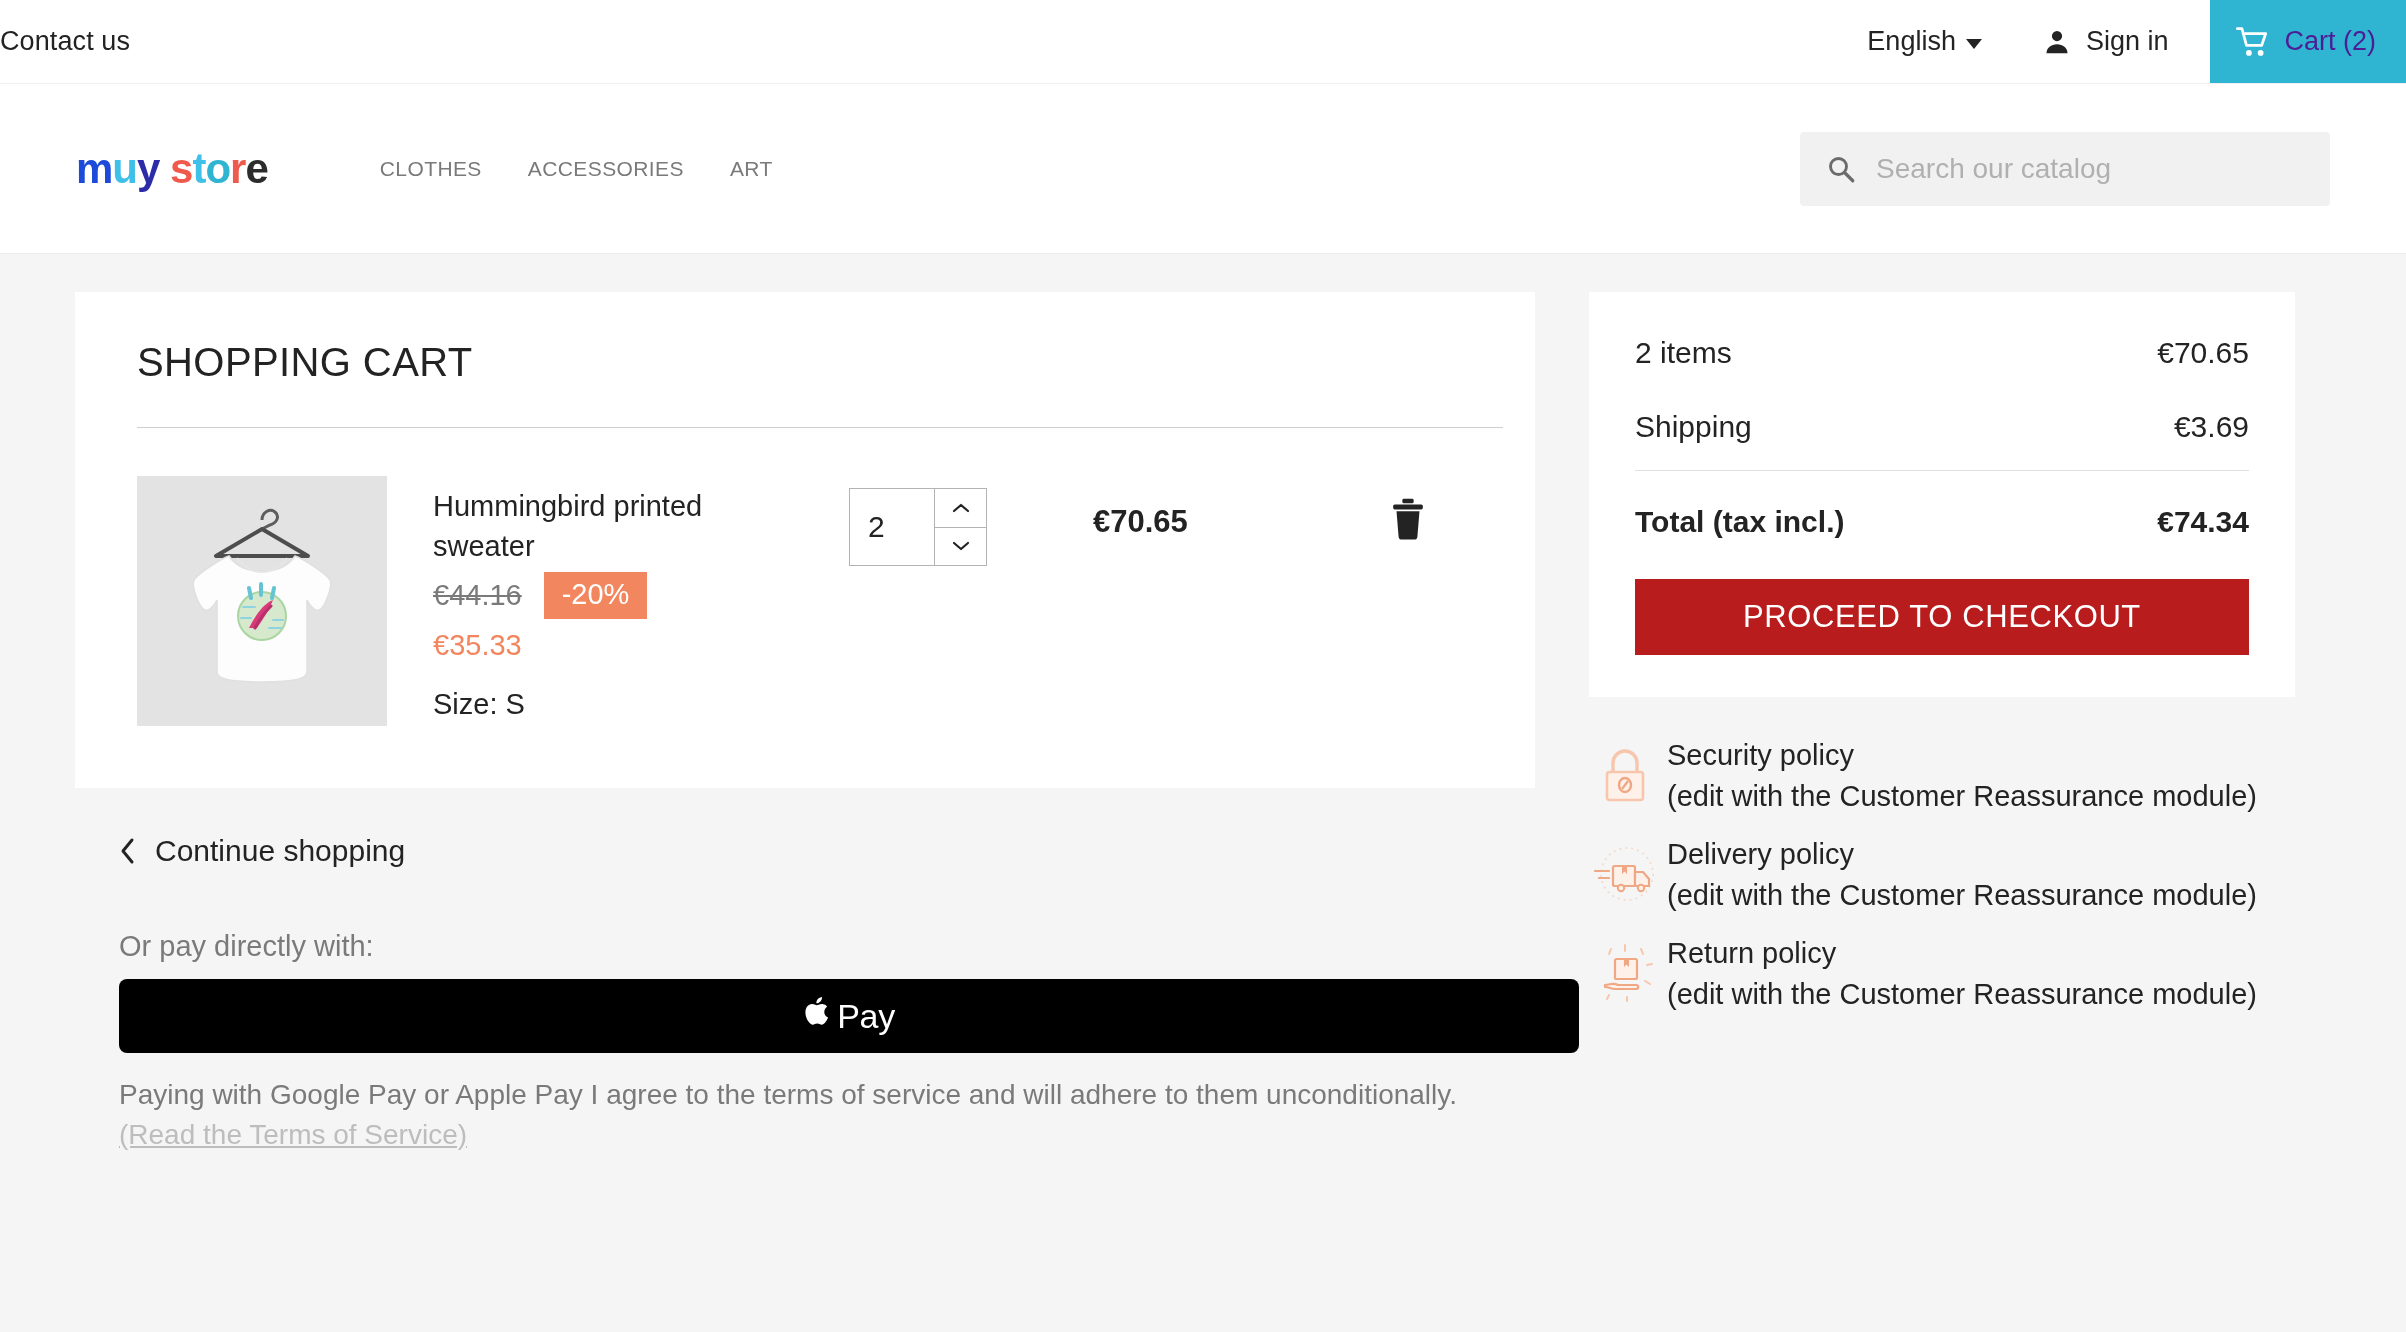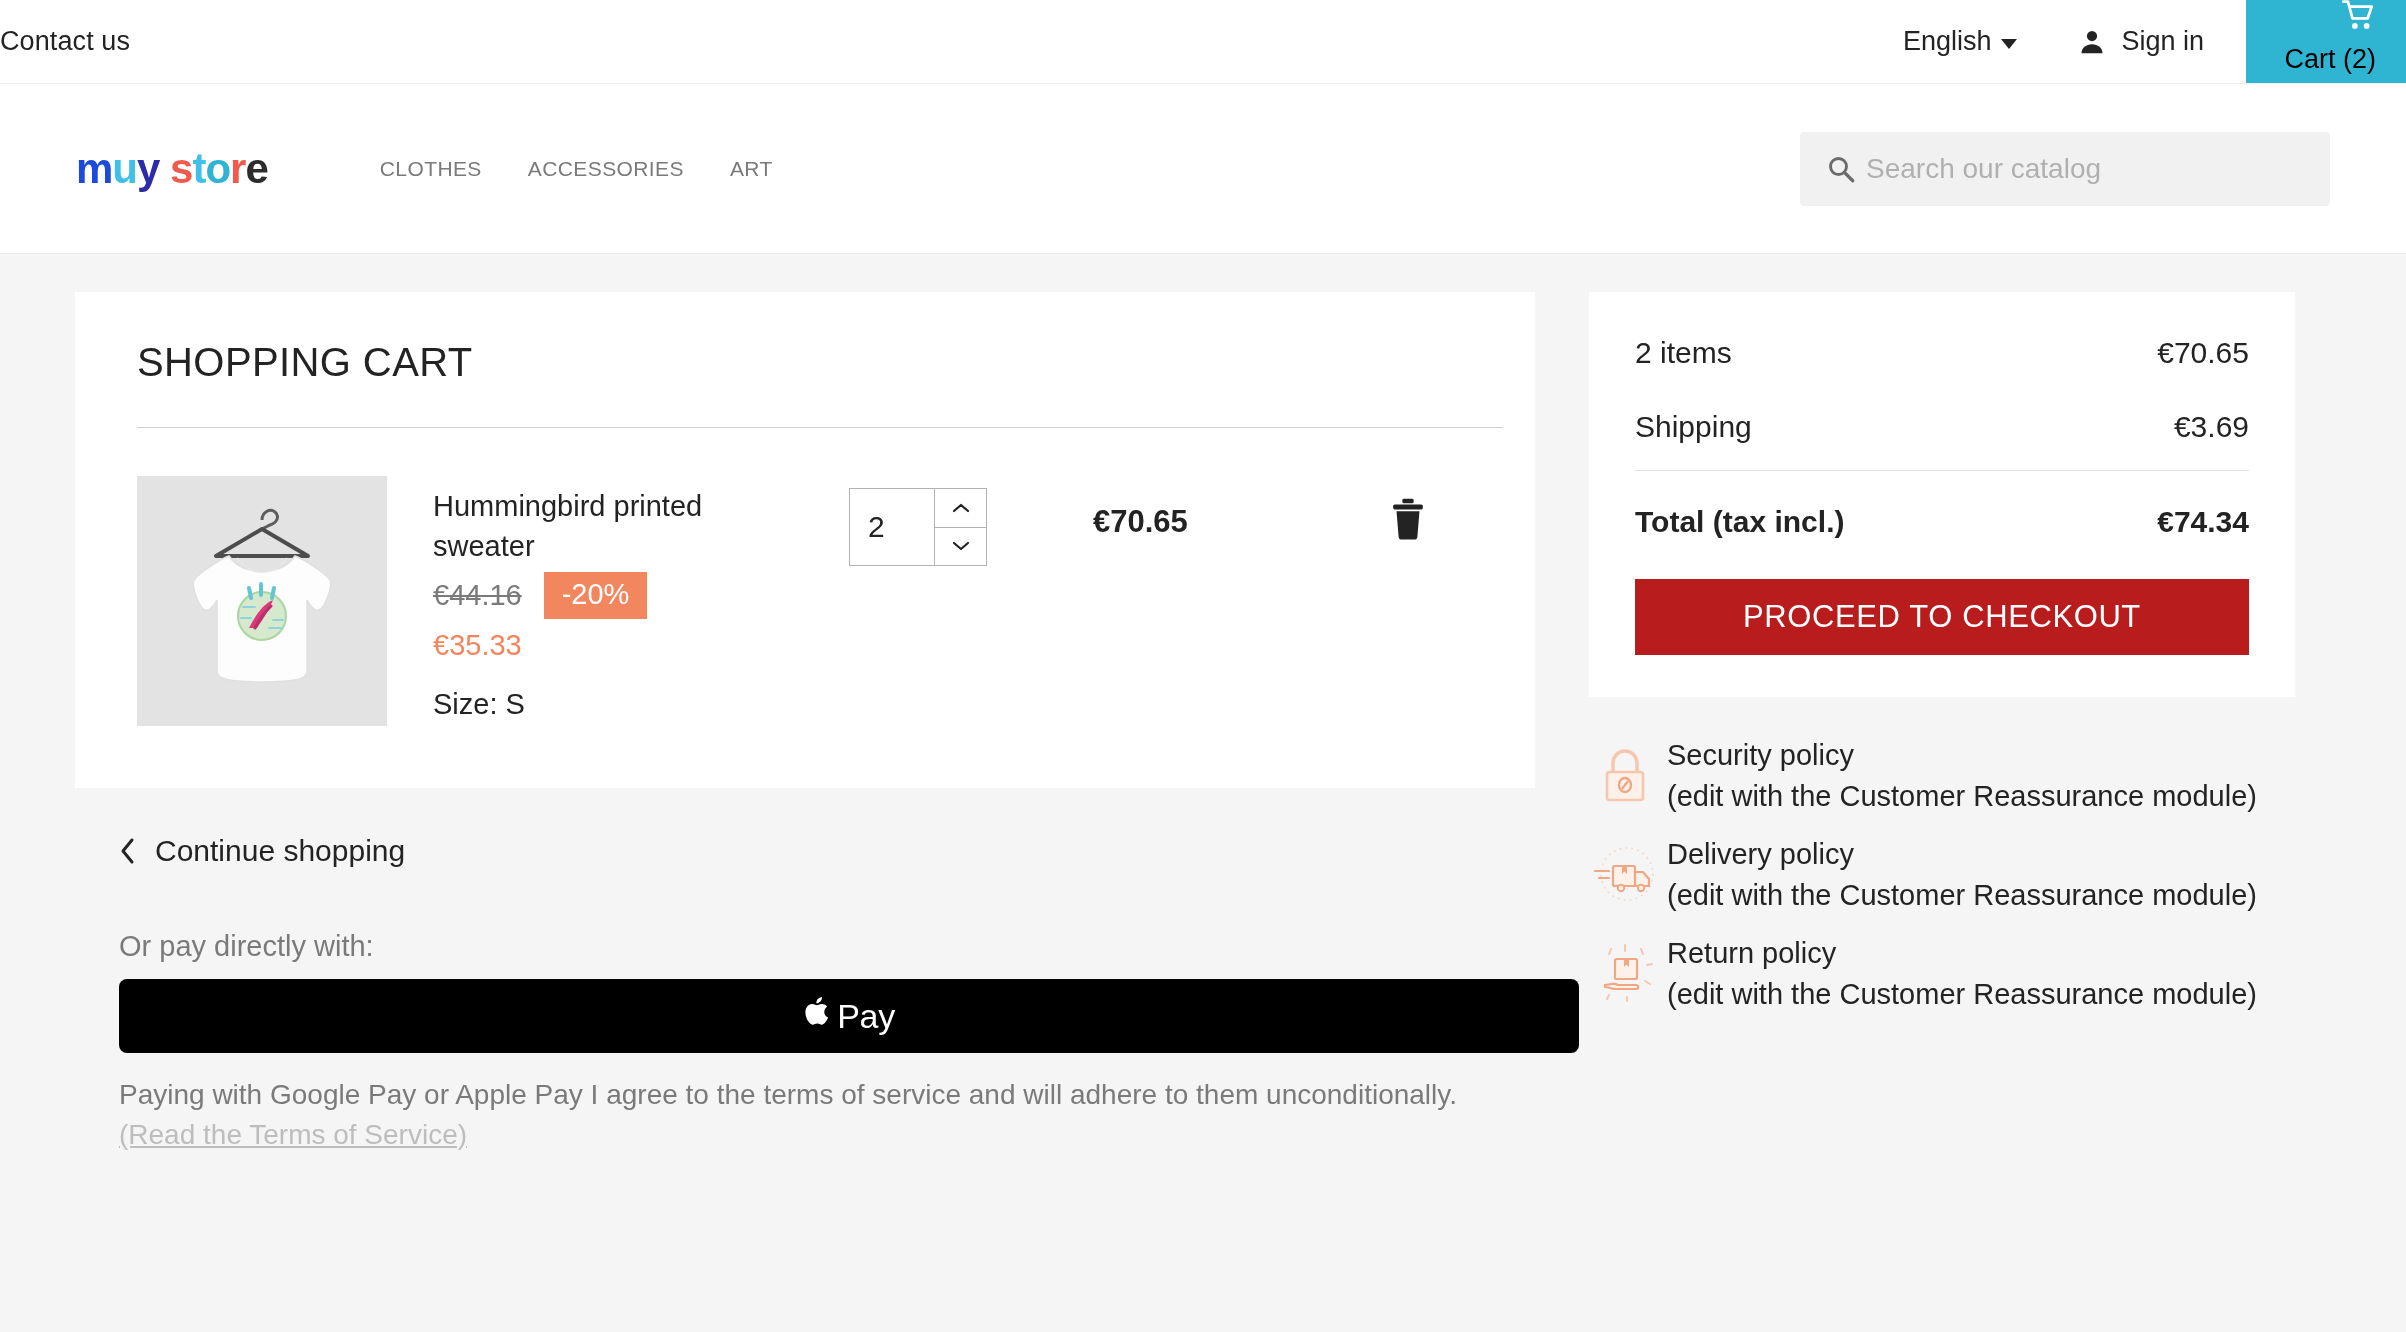--- a/index.html
+++ b/index.html
@@ -56,27 +56,26 @@
   .signin {
     display: flex; align-items: center; gap: 14px;
     font-size: 27px; color: #232323;
     align-self: center;
     margin-right: 42px;
     text-decoration: none;
   }
   .person-icon { display:block; width: 30px; height: 30px; }
   .cart-btn {
     background: #2fb5d2;
-    color: #000000;
-    display: flex; align-items: flex-end; gap: 14px;
+    color: #4c1d95;
+    display: flex; align-items: center; gap: 14px;
     padding: 0 30px 0 26px;
     font-size: 27px;
     min-width: 160px;
     text-decoration: none;
-    flex-direction: column;
   }
   .cart-icon { display:block; width: 34px; height: 30px; }
 
   
   .header {
     height: 170px;
     background: #ffffff;
     display: flex;
     align-items: center;
     padding: 0 76px;
@@ -100,21 +99,21 @@
   }
   .search-wrap {
     margin-left: auto;
     width: 530px;
     height: 74px;
     background: #f1f1f1;
     border-radius: 4px;
     display: flex;
     align-items: center;
     padding: 0 20px 0 26px;
-    gap: 8px;
+    gap: 18px;
   }
   .search-icon { display:block; width: 30px; height: 30px; flex: 0 0 auto;}
   .search-input {
     border: none; outline: none; background: transparent;
     font-family: "Liberation Sans", sans-serif;
     font-size: 28px;
     color: #7a7a7a;
     width: 100%;
   }
   .search-input::placeholder { color: #b0b0b0; }

